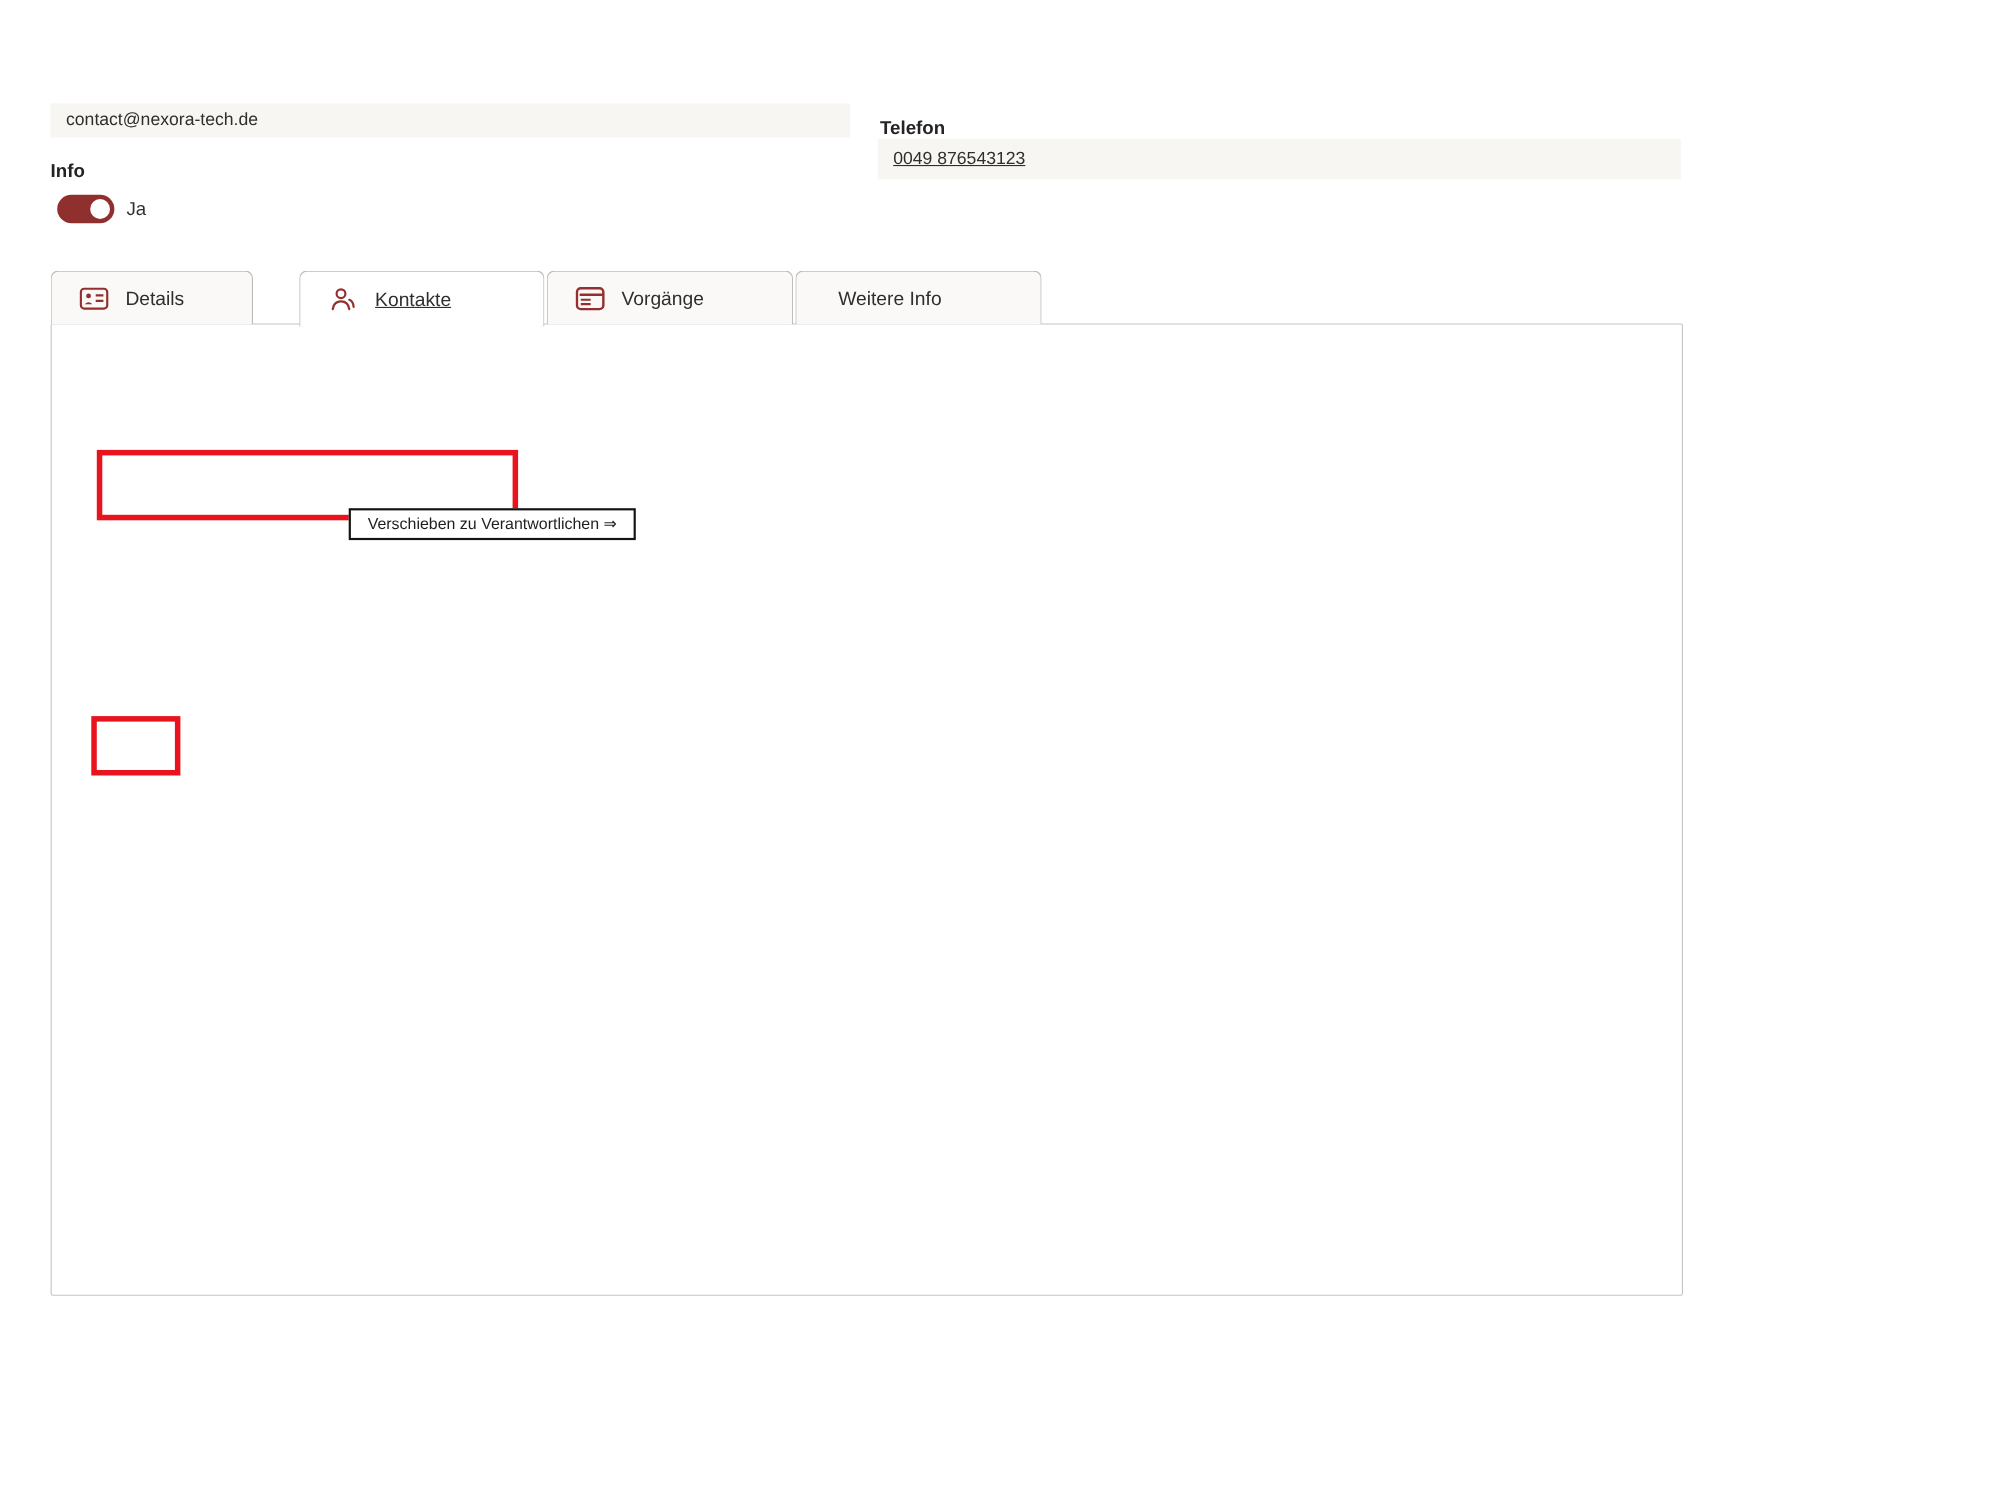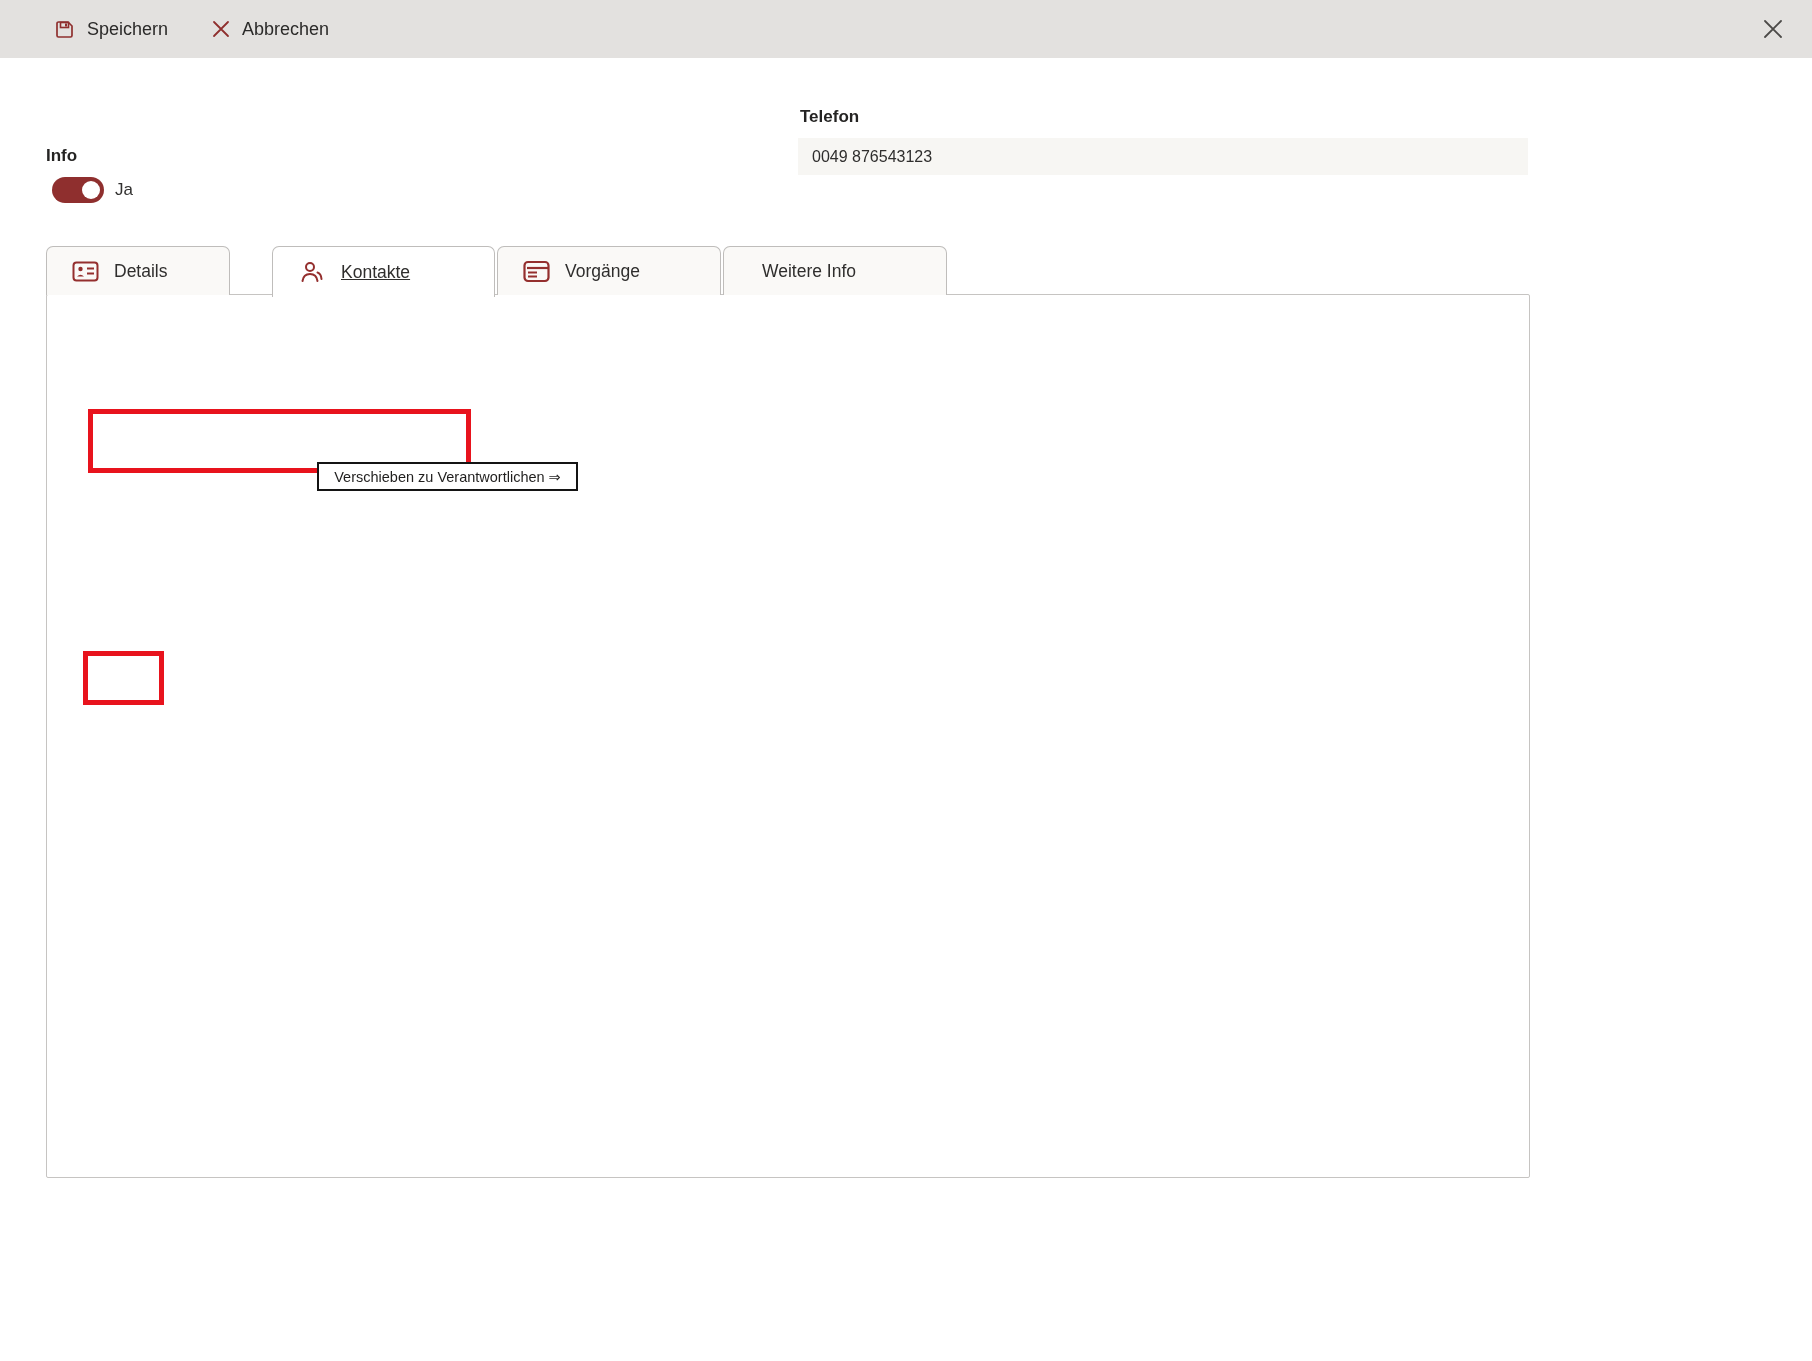--- a/index.html
+++ b/index.html
@@ -54,57 +54,31 @@
   .scrollbar { display:flex; align-items:center; }
   .thumb { background:#c6c4c2; border-radius:5px; height:10px; cursor:pointer; }
   .empty-msg { font-size:17px; color:#2f2e2d; }
   .icon { display:inline-flex; align-items:center; justify-content:center; }
 </style>
 </head>
 <body>
 
 <div class="page">
 
-  <div class="abs topbar">
-    <div class="cmd">
-      <span class="icon">
-        <svg width="21" height="21" viewBox="0 0 21 21">
-            <path d="M3 4.5 A1.5 1.5 0 0 1 4.5 3 H14 L18 7 V16.5 A1.5 1.5 0 0 1 16.5 18 H4.5 A1.5 1.5 0 0 1 3 16.5 Z" fill="none" stroke="#8f2f2e" stroke-width="1.7"></path>
-            <rect x="6.5" y="3.5" width="8" height="5" fill="none" stroke="#8f2f2e" stroke-width="1.6"></rect>
-            <rect x="11" y="4.5" width="2" height="3" fill="#8f2f2e"></rect>
-          </svg>
-      </span>
-      <span>Speichern</span>
-    </div>
-    <div class="cmd">
-      <span class="icon">
-        <svg width="18" height="18" viewBox="0 0 18 18">
-            <path d="M2 2 L16 16 M16 2 L2 16" stroke="#8f2f2e" stroke-width="1.8" stroke-linecap="round"></path>
-          </svg>
-      </span>
-      <span>Abbrechen</span>
-    </div>
-    <div class="topbar-close">
-      <span class="icon">
-        <svg width="22" height="22" viewBox="0 0 22 22">
-            <path d="M3 3 L19 19 M19 3 L3 19" stroke="#4c4a48" stroke-width="1.8" stroke-linecap="round"></path>
-          </svg>
-      </span>
-    </div>
-  </div>
-
+
+  <div class="abs fieldbox" style="left:46px; top:94px; width:727px; height:31px;">contact@nexora-tech.de</div>
 
   <div class="abs formlabel" style="left:46px; top:146px;">Info</div>
   <div class="abs toggle">
       <span class="knob"></span>
     </div>
   <div class="abs" style="left:115px; top:180px; font-size:17px;">Ja</div>
 
   <div class="abs formlabel" style="left:800px; top:107px;">Telefon</div>
-  <div class="abs fieldbox" style="left:798px; top:138px; width:730px; height:37px;">0049 876543123</div>
+  <div class="abs fieldbox" style="left:798px; top:126px; width:730px; height:37px;text-decoration:underline;">0049 876543123</div>
 
   <div class="abs tab" style="left:46px; width:184px;">
     <span class="icon">
       <svg width="27" height="23" viewBox="0 0 27 23">
           <rect x="1.5" y="2.5" width="24" height="18" rx="3" fill="none" stroke="#942f2e" stroke-width="2"></rect>
           <circle cx="8.5" cy="9" r="2.2" fill="#942f2e"></circle>
           <path d="M5 16.5 q3.5 -3.5 7 0" fill="#942f2e"></path>
           <path d="M15 8.5 h7 M15 13.5 h7" stroke="#942f2e" stroke-width="2"></path>
         </svg>
     </span>

